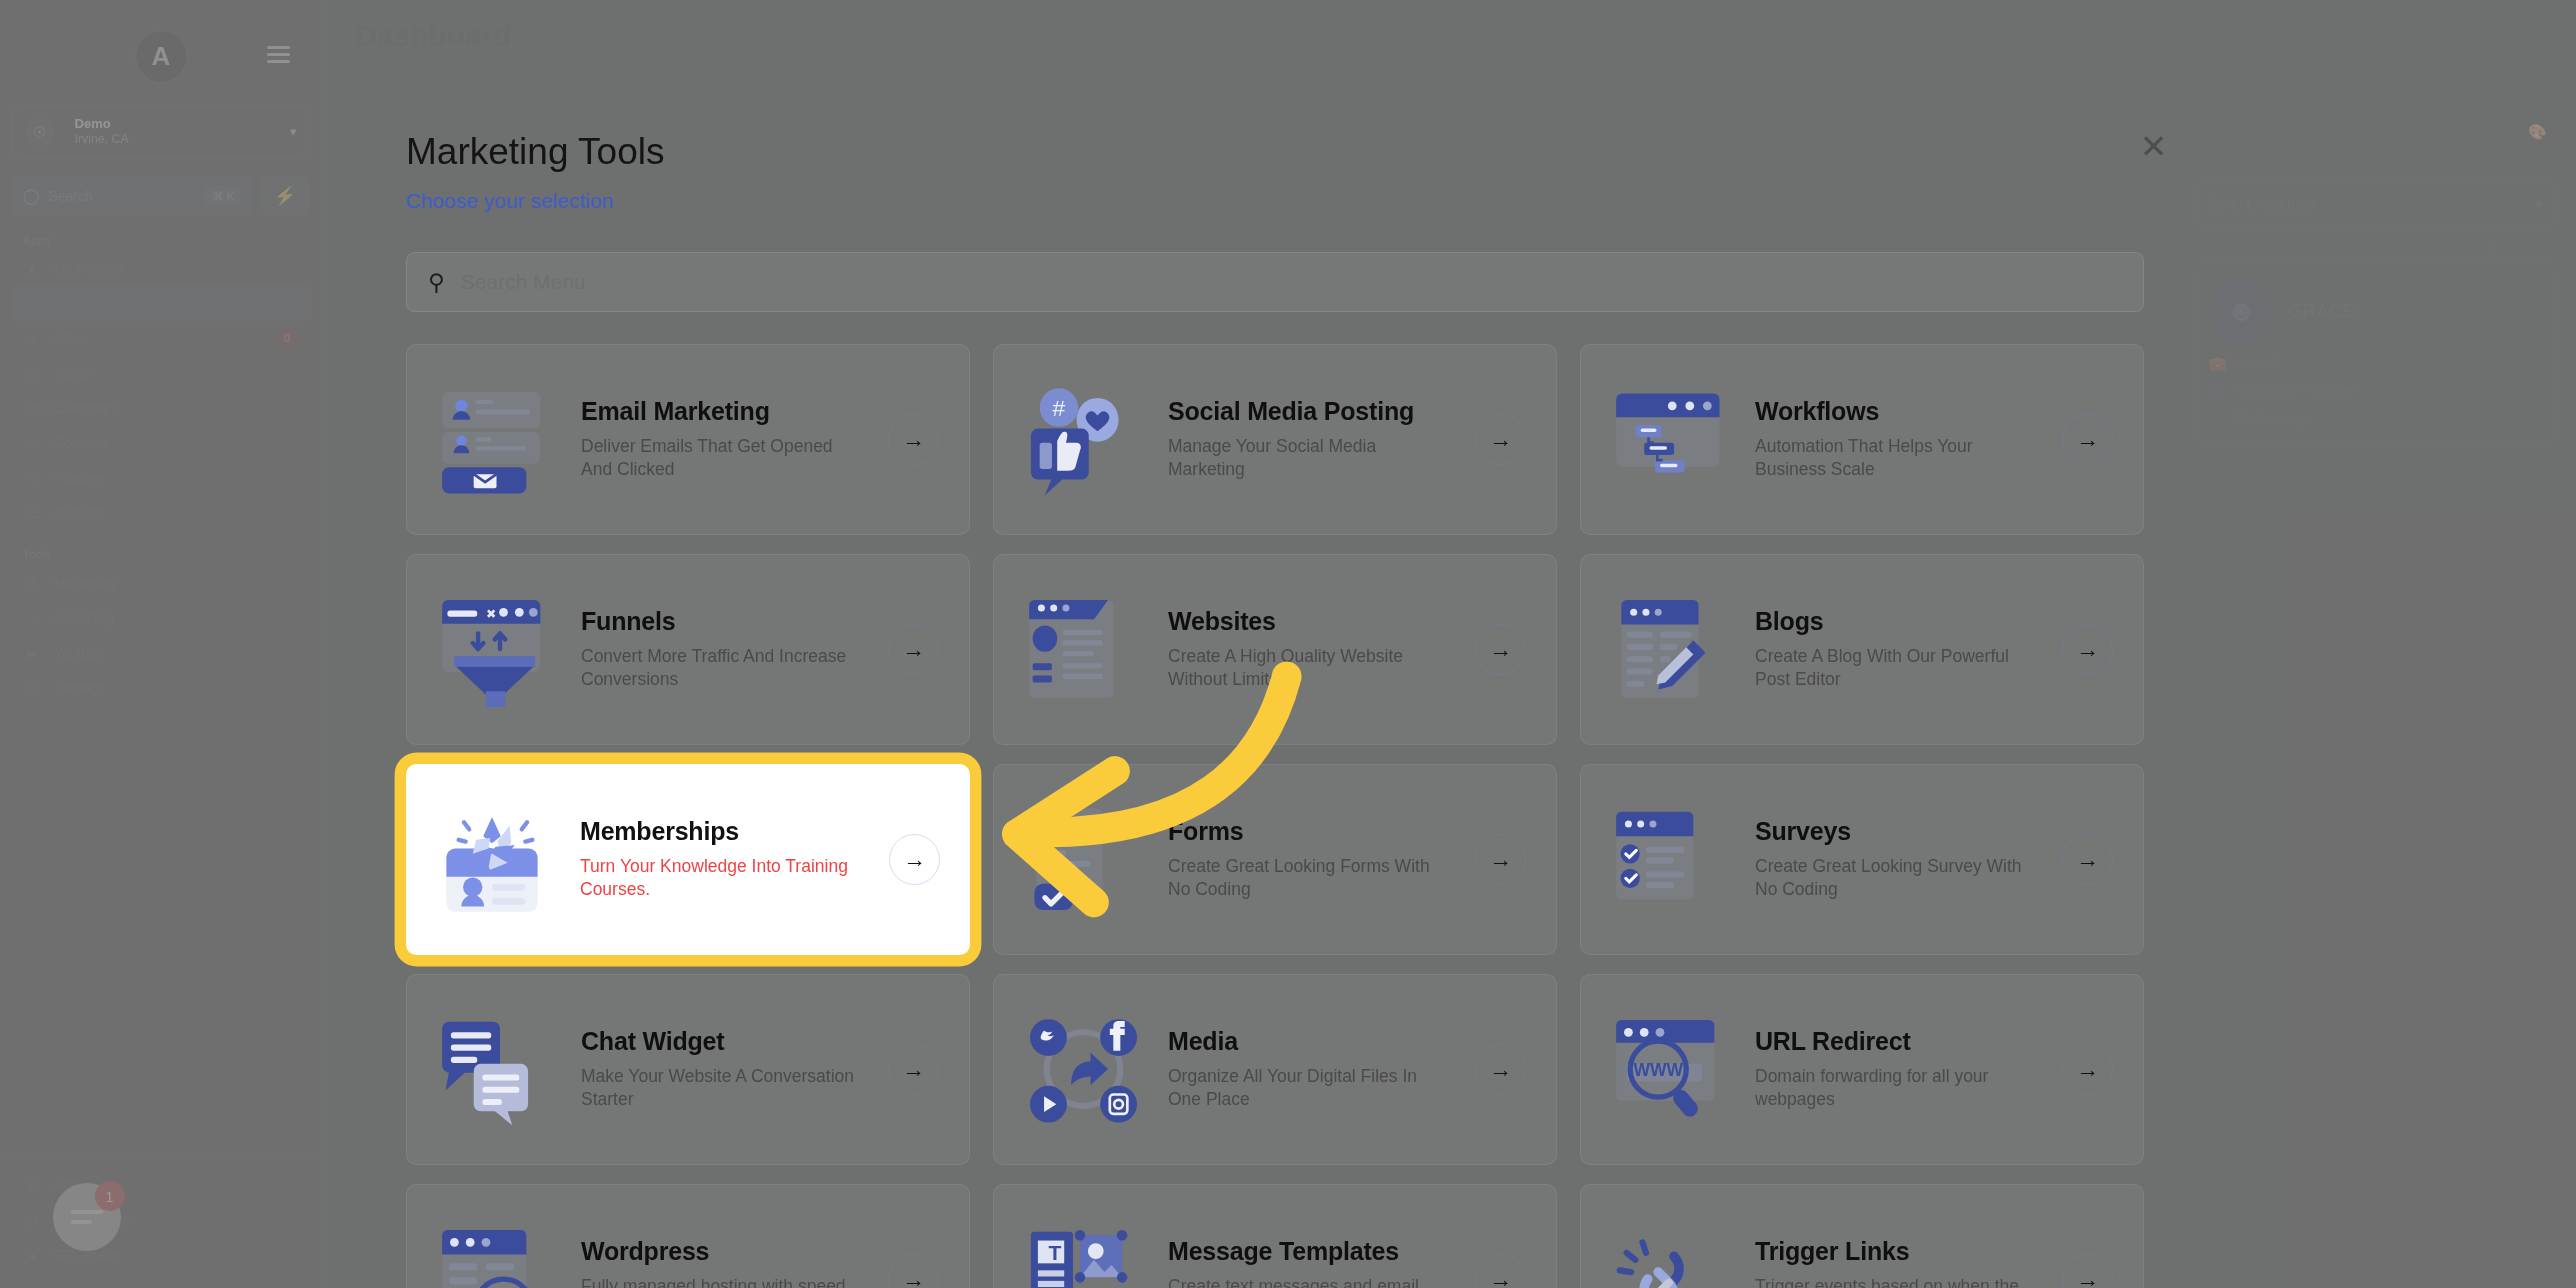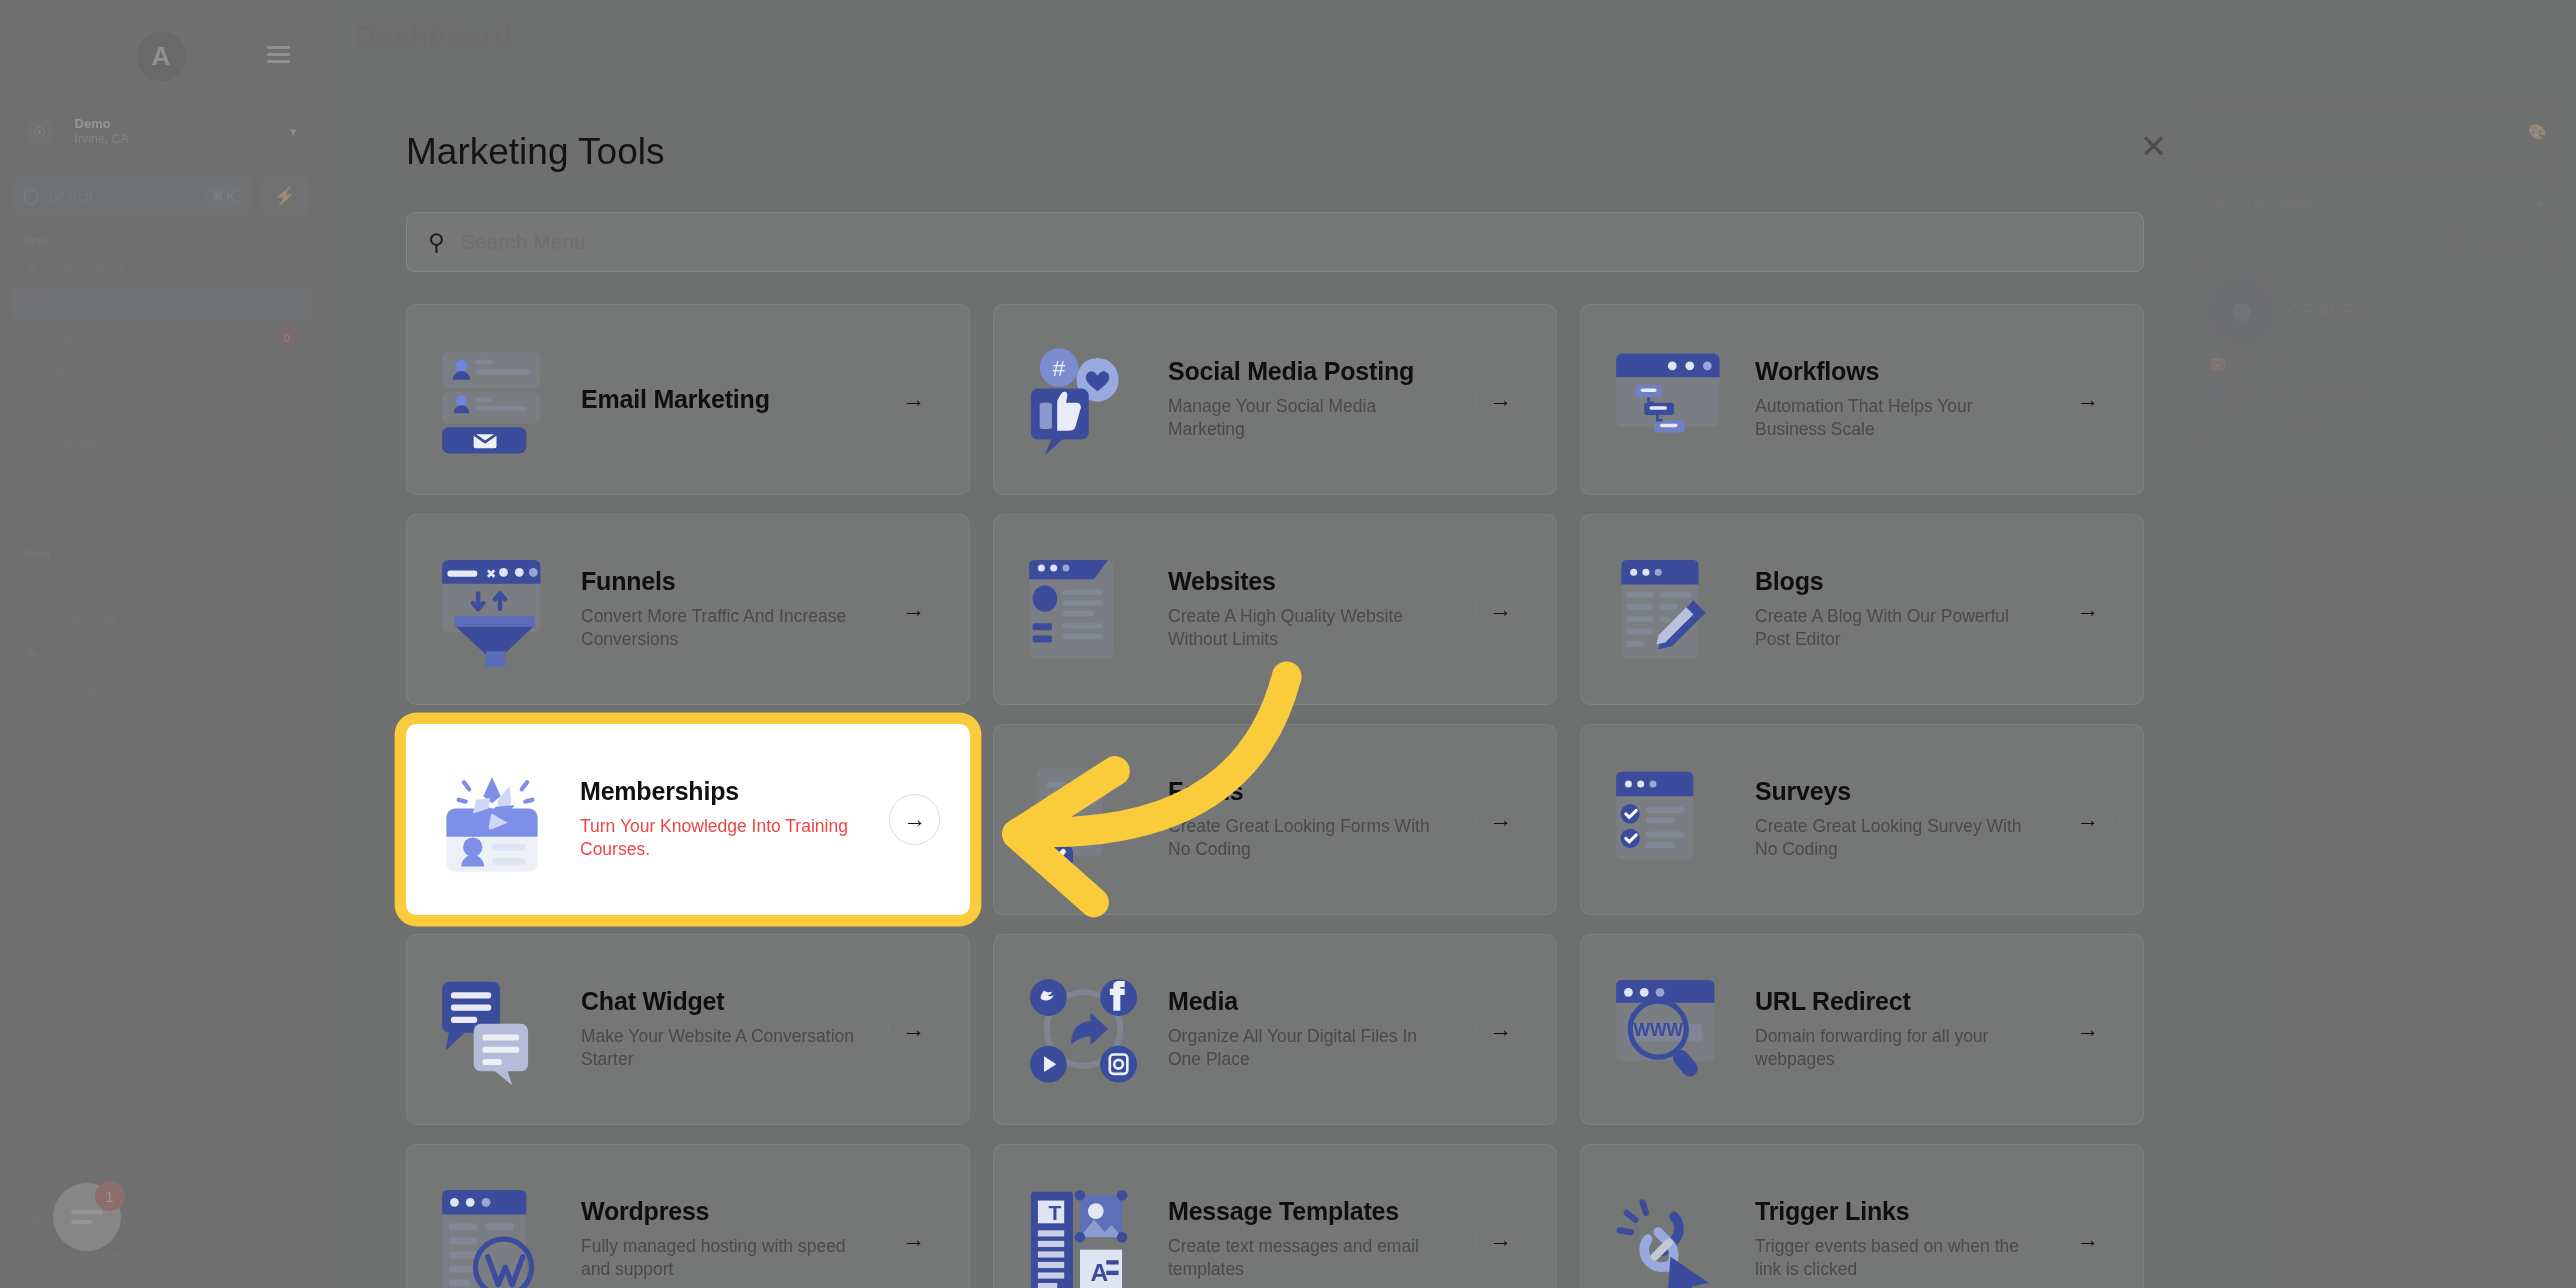--- a/index.html
+++ b/index.html
@@ -325,20 +325,21 @@
     <div class="fab-badge">1</div>
   </div>
 </div>
 
 <div id="scrim"></div>
 
 <div id="modal">
   <div id="modal-inner">
     <div class="modal-close">✕</div>
     <div class="modal-title">Marketing Tools</div>
+    <div class="modal-sub">Choose your selection</div>
 
     <div class="search-menu">
       <span class="mag2">⚲</span>
       <input type="text" placeholder="Search Menu" style="">
     </div>
 
     <div class="grid" id="card-grid">
         <div class="card">
           <div class="card-art"><svg viewBox="0 0 140 130" width="123" height="114">
       <rect x="8" y="10" width="112" height="42" rx="7" fill="rgba(150,160,195,0.16)"></rect>
@@ -350,20 +351,21 @@
       <circle cx="30" cy="66" r="6" fill="#6f86df"></circle>
               <path d="M21 80a9 9 0 0118 0z" fill="#3b4c9c"></path>
       <rect x="46" y="62" width="18" height="5" rx="2" fill="rgba(150,160,195,0.30)"></rect>
               <rect x="46" y="72" width="58" height="5" rx="2" fill="rgba(150,160,195,0.30)"></rect>
       <rect x="8" y="96" width="96" height="30" rx="8" fill="#3b4c9c"></rect>
       <rect x="44" y="104" width="26" height="16" rx="2" fill="#eef0f6"></rect>
               <path d="M44 104l13 9 13-9" stroke="#3b4c9c" stroke-width="3" fill="none"></path>
             </svg></div>
           <div class="card-text">
             <div class="card-title">Email Marketing</div>
+            <div class="card-desc">Deliver Emails That Get Opened And Clicked</div>
           </div>
           <div class="card-arrow">→</div>
         </div>
         <div class="card">
           <div class="card-art"><svg viewBox="0 0 140 130" width="123" height="114">
       <circle cx="42" cy="28" r="22" fill="#7b8dd0"></circle>
               <text x="42" y="38" font-size="26" fill="#eaeef9" text-anchor="middle" font-family="Liberation Sans">#</text>
       <ellipse cx="86" cy="42" rx="24" ry="25" fill="#9aaae0"></ellipse>
       <path d="M86 55c-14-10-16-16-11-21 4-4 8-1 11 3 3-4 7-7 11-3 5 5 3 11-11 21z" fill="#3b4c9c"></path>
       <rect x="10" y="52" width="66" height="58" rx="8" fill="#3b4c9c"></rect>

